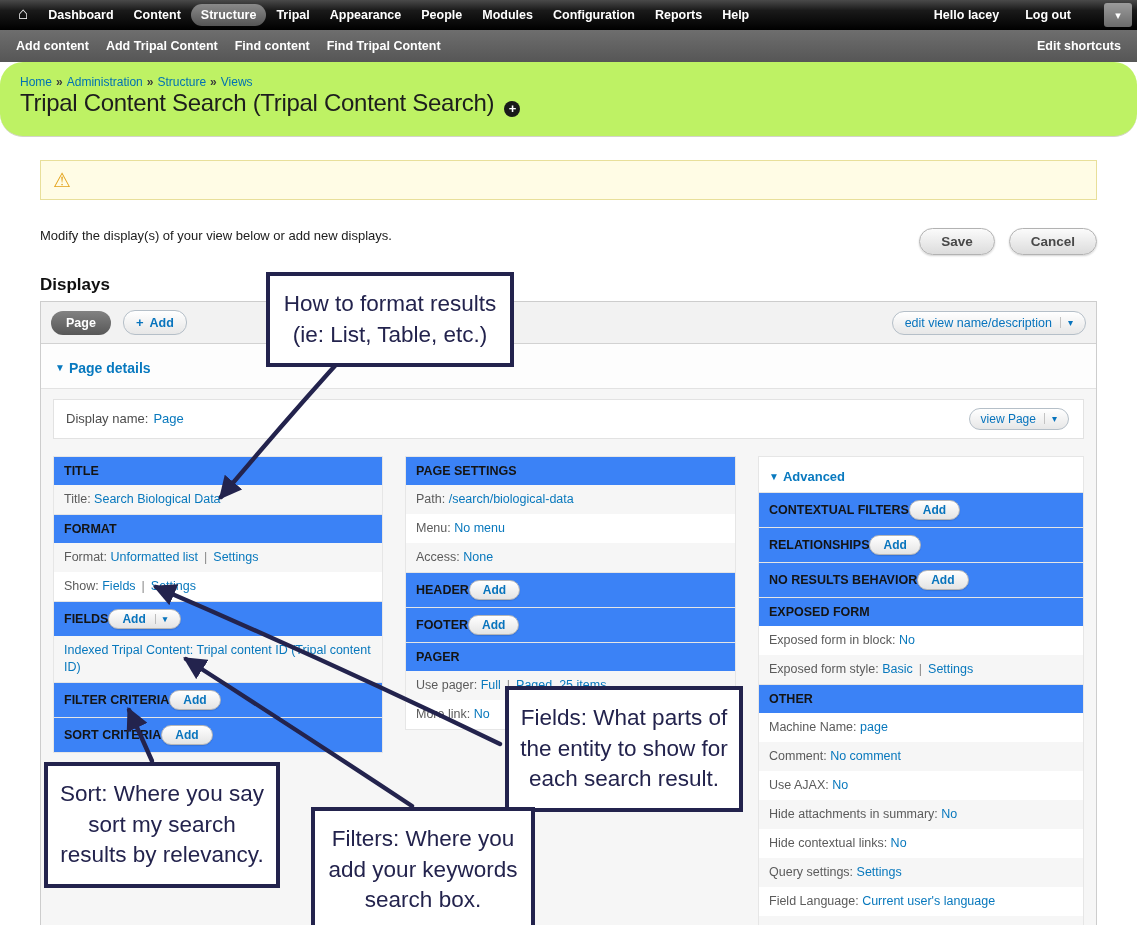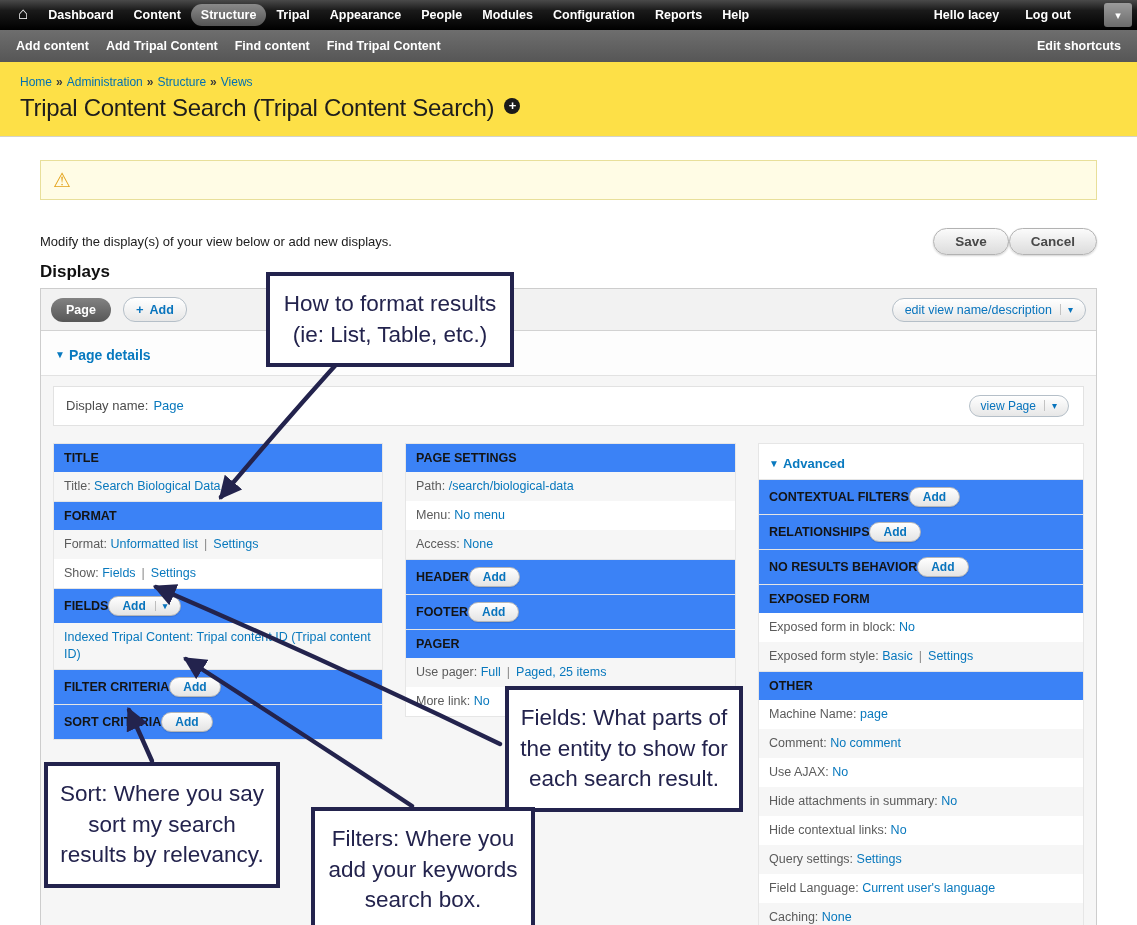--- a/index.html
+++ b/index.html
@@ -17,44 +17,44 @@
                background:linear-gradient(to bottom,#9b9b9b,#6b6b6b); color:#fff; font-size:11px;
                display:flex; align-items:center; justify-content:center; z-index:5; }
 
   
   .shortcut-bar { height:32px; background:linear-gradient(to bottom,#6e6e6e,#565656);
                   display:flex; align-items:center; gap:17px; padding:0 16px; color:#fff;
                   font-size:12.5px; font-weight:bold; }
   .shortcut-bar .sc-edit { margin-left:auto; }
 
   
-  .page-header { height:75px; background:#fde047; padding:12px 20px 2px; border-bottom:1px solid #d4d3ca; }
+  .page-header { height:75px; background:#bef264; padding:12px 20px 2px; border-bottom:1px solid #d4d3ca;border-radius:23px; }
   .breadcrumb { font-size:12px; color:#404040; margin-top:1px; }
   .breadcrumb a { color:#0071b3; text-decoration:none; }
   .breadcrumb .sep { margin:0 4px; font-weight:bold; color:#3a3a3a; }
-  .page-title { margin-top:5px; font-size:24px; color:#1d1d1d; letter-spacing:-0.3px; display:flex; align-items:flex-start; gap:10px; }
+  .page-title { font-size:24px; color:#1d1d1d; letter-spacing:-0.3px; display:flex; align-items:flex-end; gap:10px; }
   .circle-plus { width:16px; height:16px; border-radius:50%; background:#1a1a1a; color:#fff; font-size:13px;
                  font-weight:bold; line-height:15px; text-align:center; display:inline-block; margin-top:4px; }
 
   .main { padding:0 40px; }
 
   
   .warning { margin-top:23px; background:#fffce5; border:1px solid #e8df9a; padding:9px 12px;
              display:flex; align-items:center; gap:12px; font-size:13px; color:#8c2e0b; }
   .warn-icon { color:#e3a21a; font-size:20px; line-height:1; }
 
   
-  .modify-row { margin-top:28px; display:flex; align-items:center; font-size:13px; color:#202020; }
-  .modify-row .btns { margin-left:auto; display:flex; }
+  .modify-row { margin-top:28px; display:flex; align-items:flex-start; font-size:13px; color:#202020; }
+  .modify-row .btns { margin-left:auto; display:flex; gap:14px; }
   .btn-big { padding:5px 21px; border-radius:15px; border:1px solid #b2b2b2;
              background:linear-gradient(to bottom,#fbfbfb,#dcdcdc); font-weight:bold; font-size:13.5px;
              color:#484848; box-shadow:0 1px 2px rgba(0,0,0,.18); cursor:pointer; }
 
   
-  .displays-h { margin:7px 0 6px; font-size:17px; font-weight:bold; color:#101010; }
+  .displays-h { margin:20px 0 6px; font-size:17px; font-weight:bold; color:#101010; }
   .displays-panel { border:1px solid #cdcdcd; background:#fff; }
   .tab-strip { background:#f2f2f2; border-bottom:1px solid #d2d2d2; padding:8px 10px; display:flex; align-items:center; }
   .page-tab { background:linear-gradient(to bottom,#828282,#575757); color:#fff; font-weight:bold; font-size:12.5px;
               padding:5px 15px; border-radius:12px; }
   .pill { border:1px solid #b5bfc8; border-radius:12px; background:linear-gradient(to bottom,#fff,#e7e7e7);
           color:#0874bd; font-size:12.5px; padding:4px 12px; display:inline-flex; align-items:center; gap:6px; cursor:pointer; }
   .add-display { margin-left:12px; font-weight:bold; }
   .pill .plus { font-weight:bold; font-size:13px; }
   .strip-right { margin-left:auto; }
   .pill .caret-wrap { border-left:1px solid #c3c3c3; padding-left:7px; margin-left:2px; font-size:10px; color:#0874bd; }

